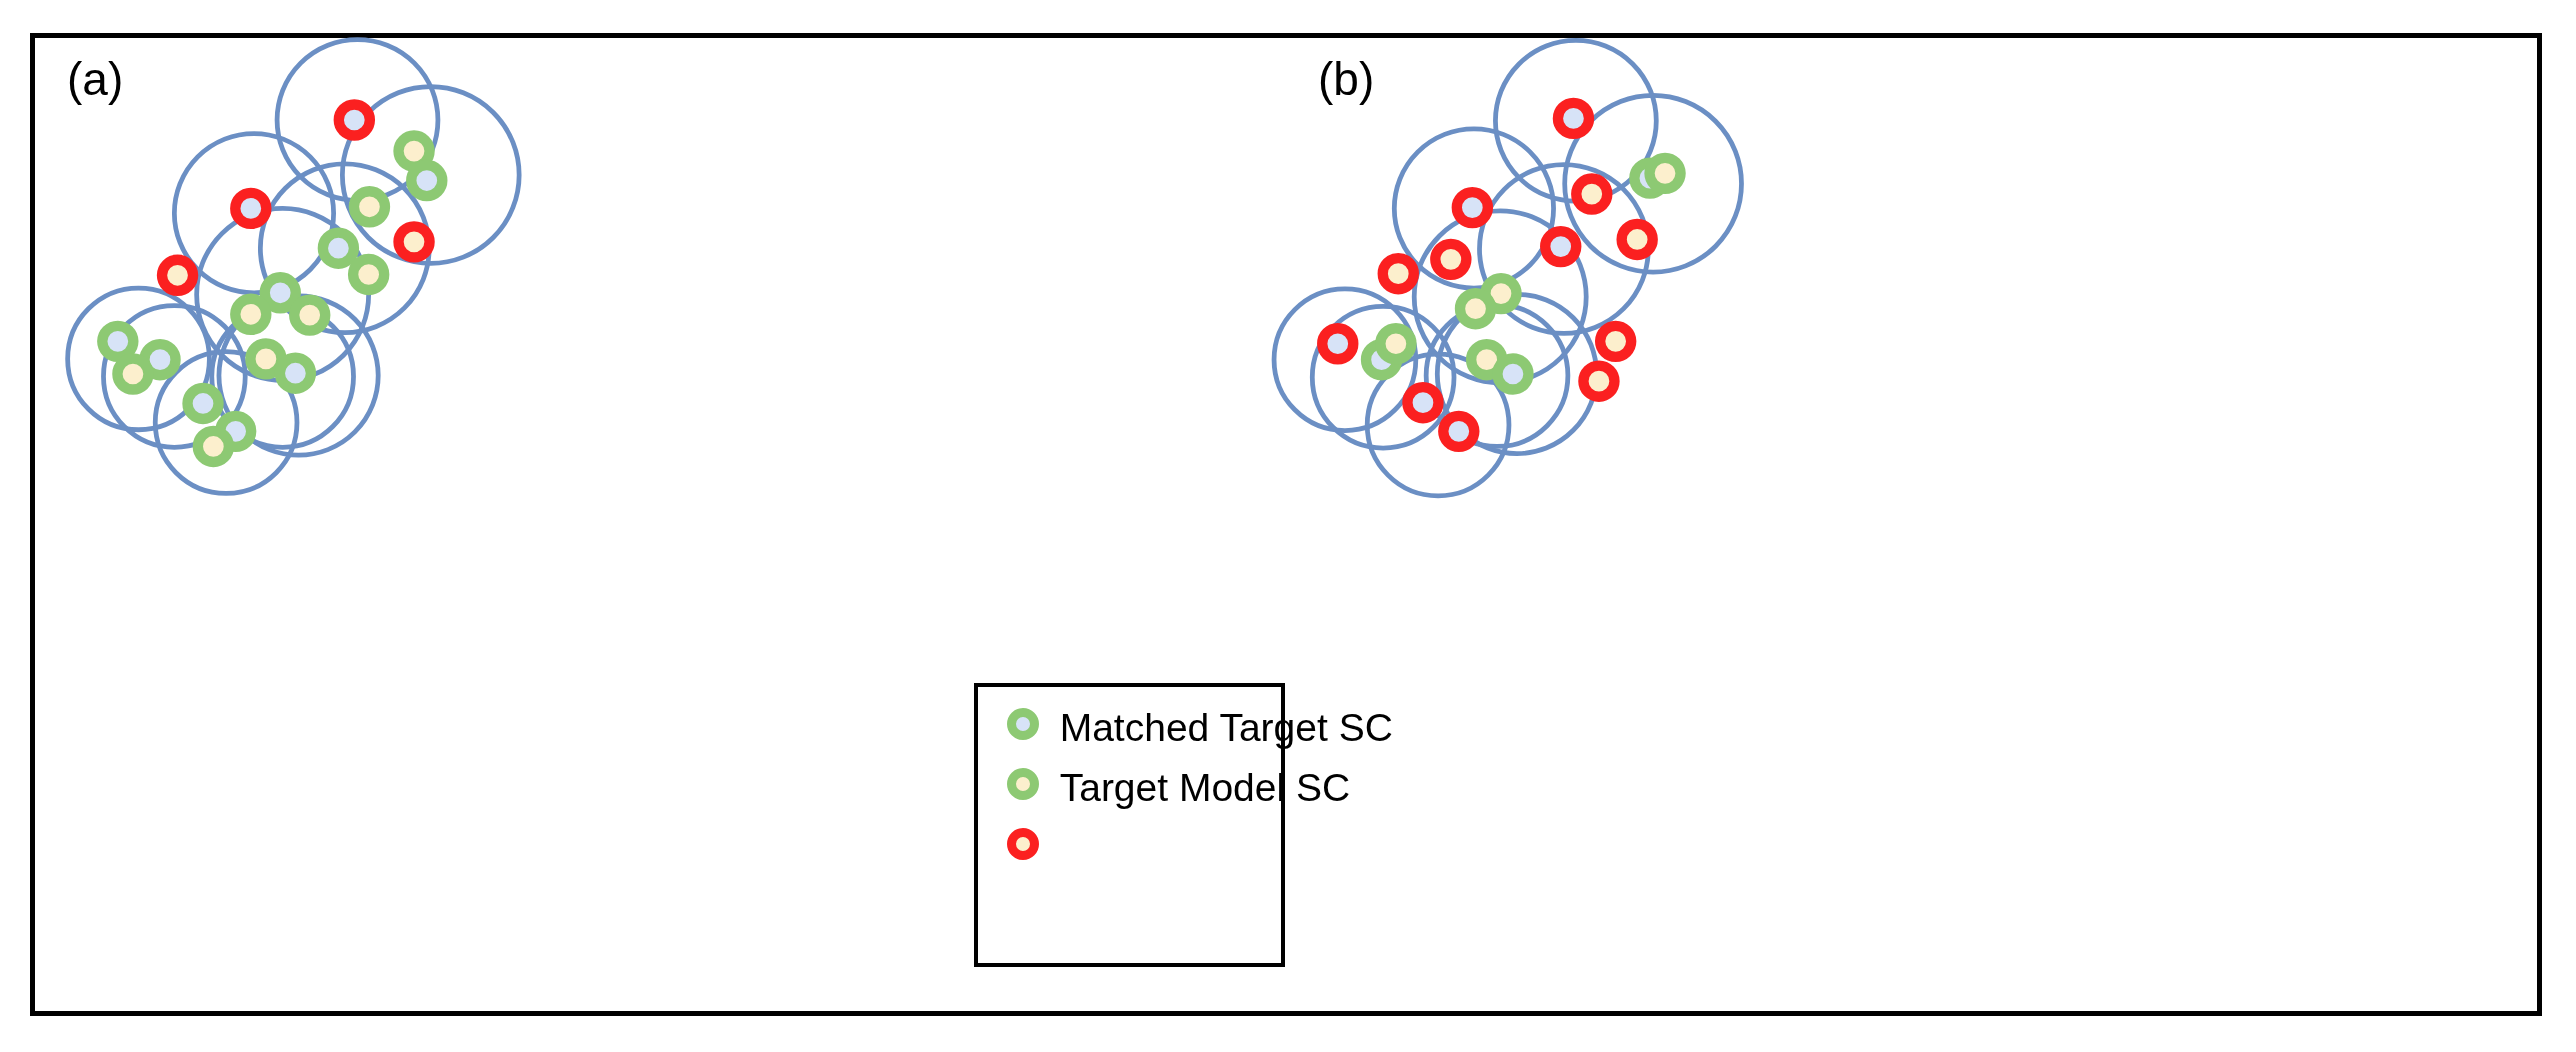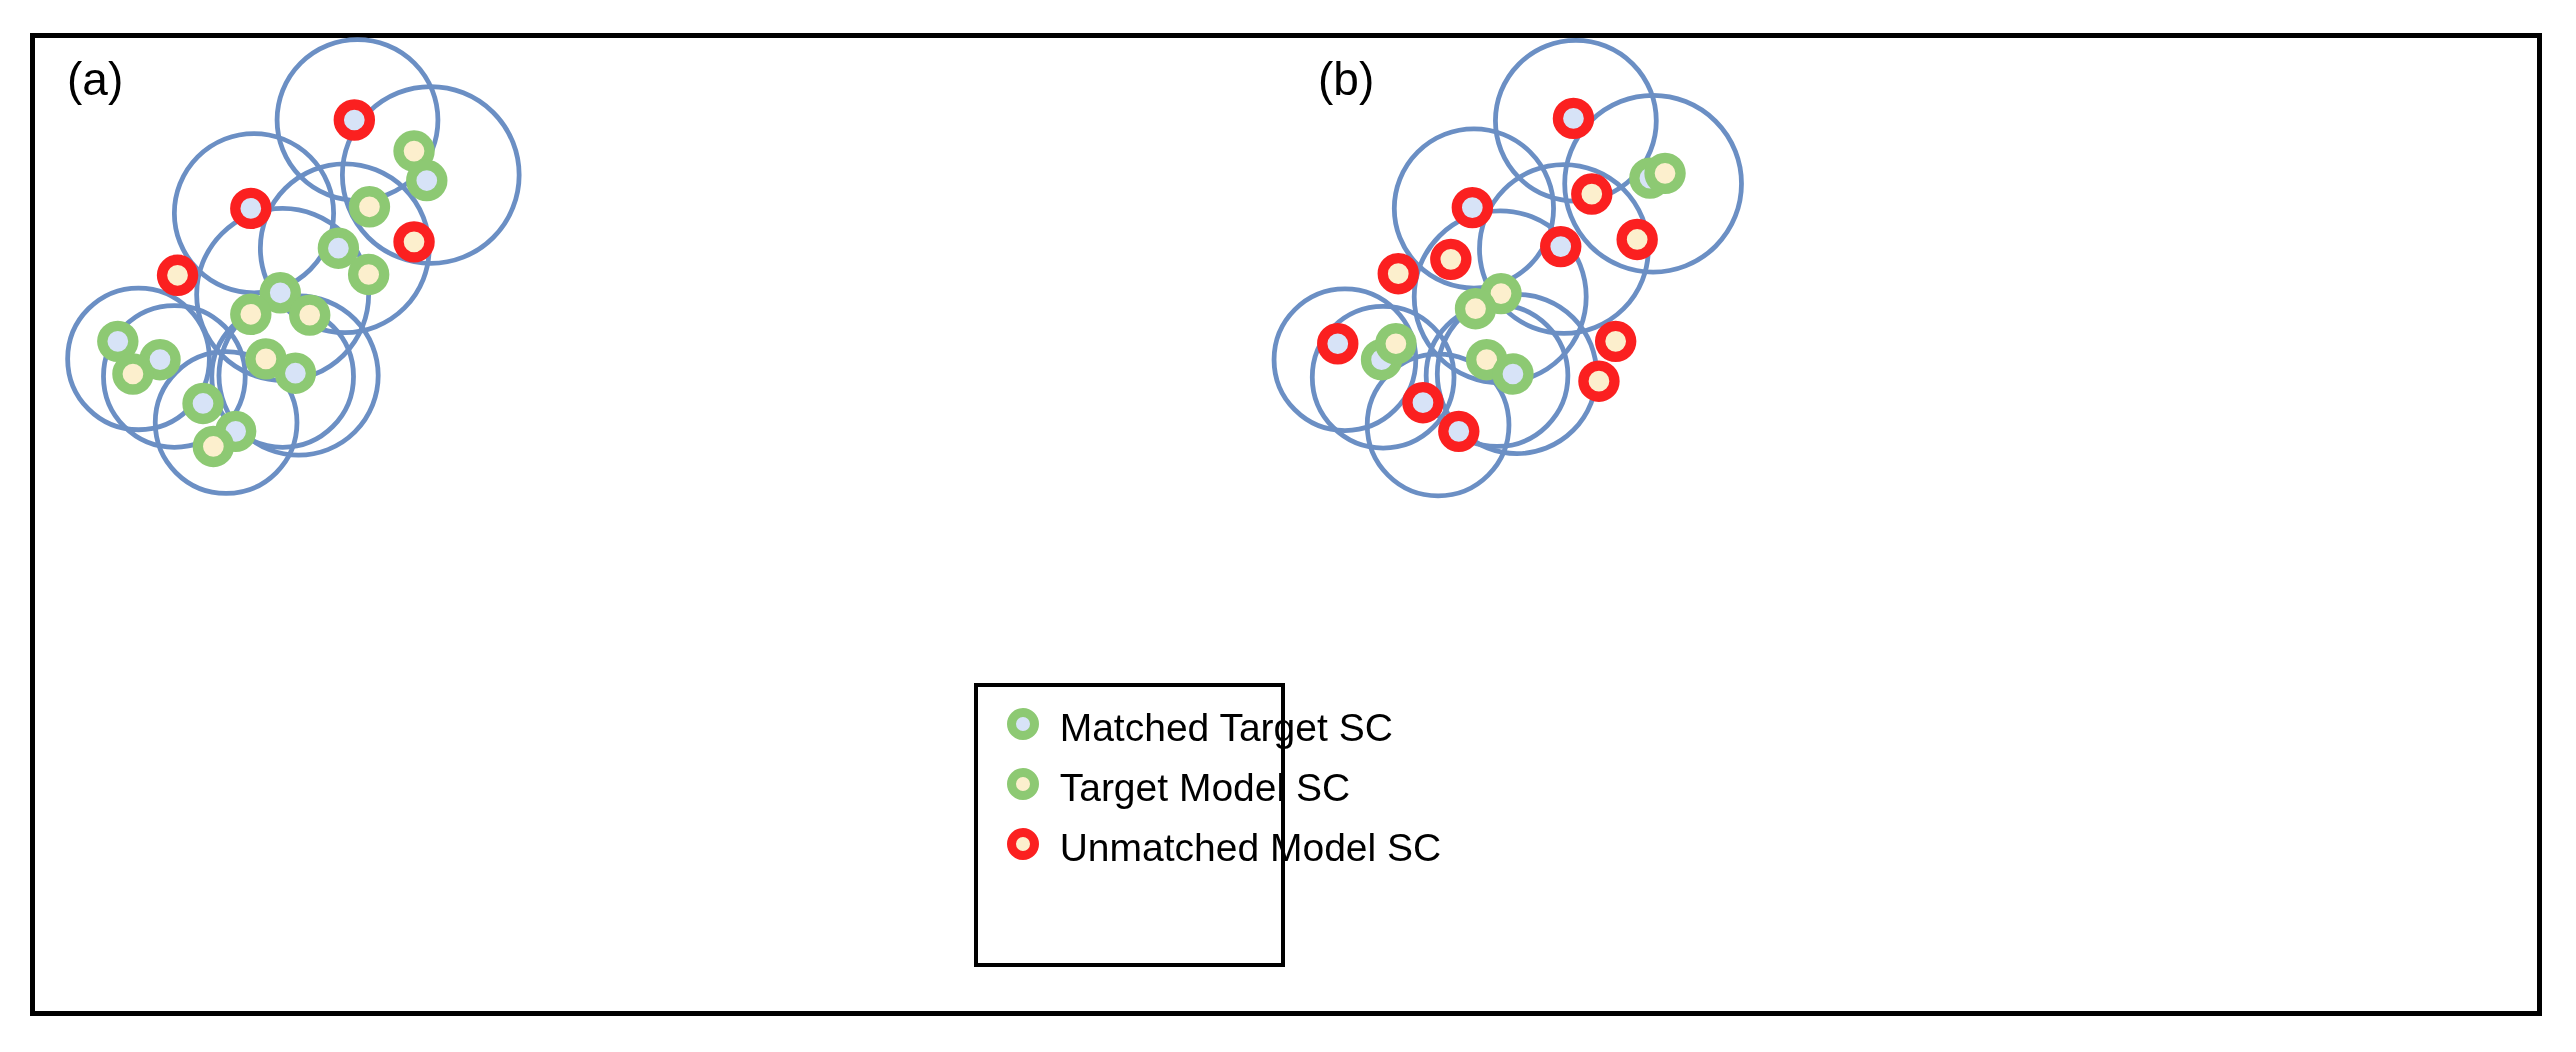--- a/index.html
+++ b/index.html
@@ -247,19 +247,18 @@
       <div class="legend-row">
         <span class="legend-marker" style="background: rgb(215, 227, 247); border: 9.5px solid rgb(141, 201, 115);"></span>
         <span class="legend-text">Matched Target SC</span>
       </div>
       <div class="legend-row">
         <span class="legend-marker" style="background: rgb(252, 239, 205); border: 9.5px solid rgb(141, 201, 115);"></span>
         <span class="legend-text">Target Model SC</span>
       </div>
       <div class="legend-row">
         <span class="legend-marker" style="background: rgb(252, 239, 205); border: 9.5px solid rgb(251, 32, 32);"></span>
-        <span class="legend-text">Unmatched Model SC</span>
       </div>
     </div>
 
   </div>
 </div>
 
 
 </body></html>

